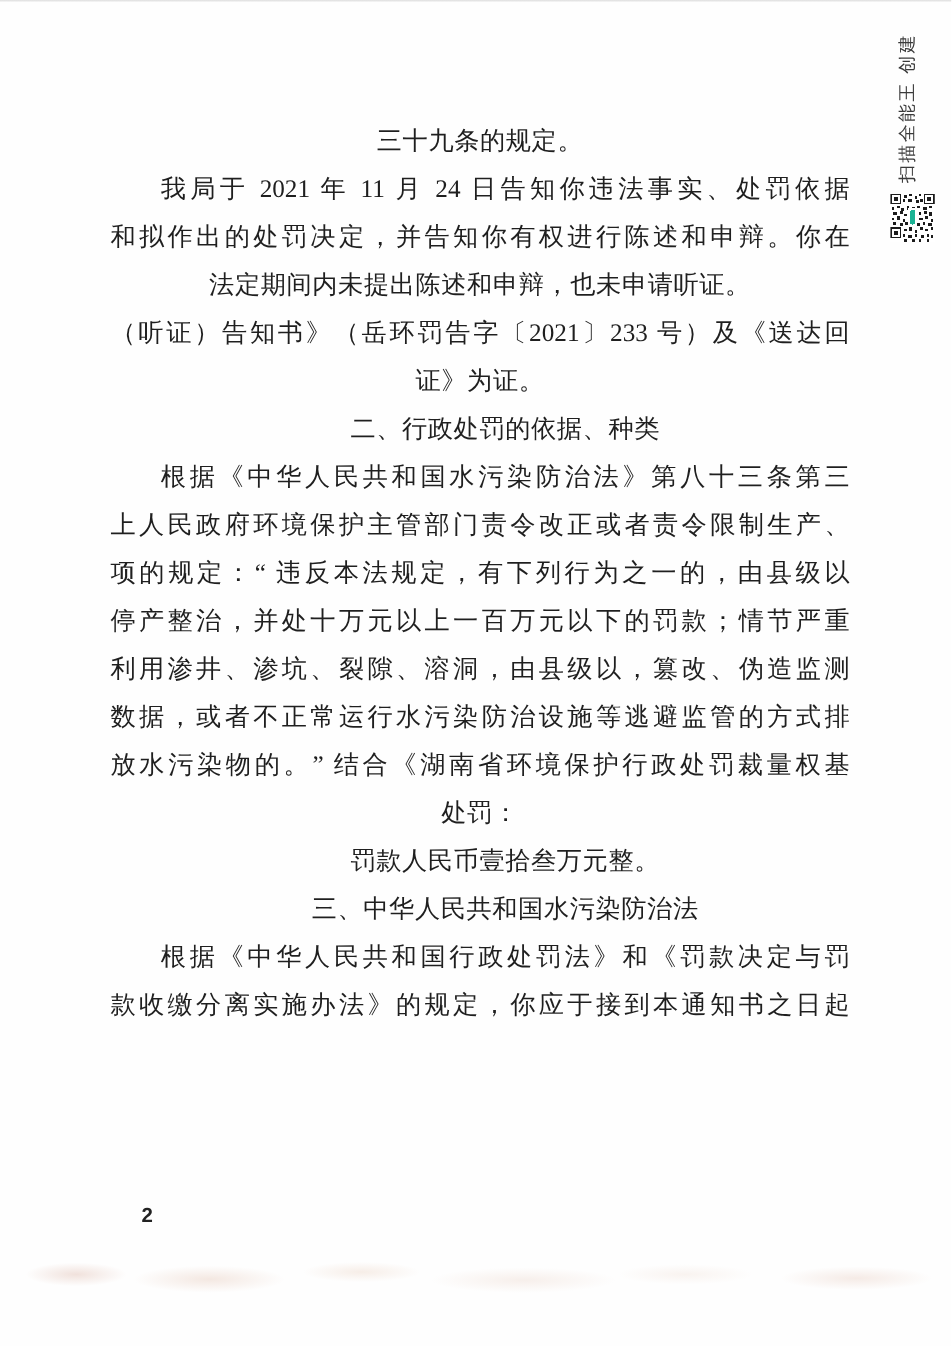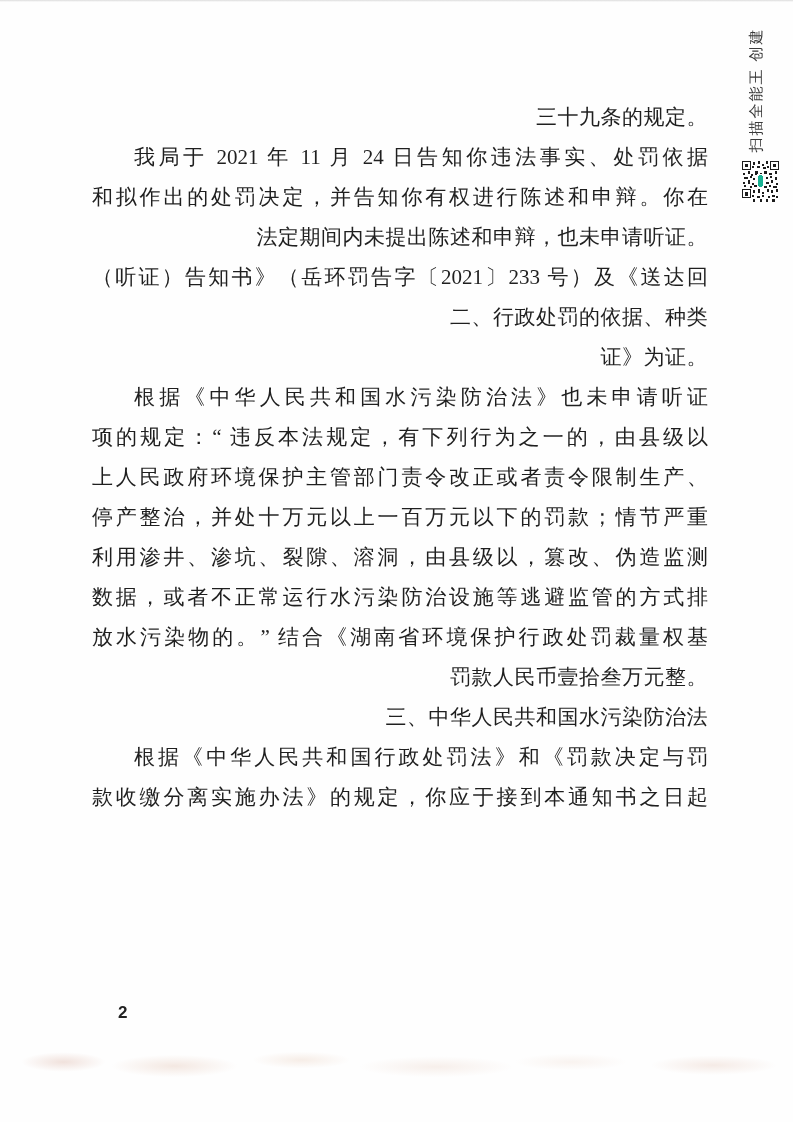--- a/index.html
+++ b/index.html
@@ -27,21 +27,21 @@
     left: 92px;
     top: 97px;
     width: 616px;
     color: #1f1f1f;
   }
   .doc-line {
     height: 40px;
     line-height: 40px;
     font-size: 21px;
     letter-spacing: 0.5px;
-    text-align: right;
+    text-align: center;
     overflow: visible;
     white-space: nowrap;
   }
   .doc-line.justify {
     white-space: normal;
     text-align: justify;
     text-align-last: justify;
     text-justify: inter-character;
     letter-spacing: 0;
   }
@@ -103,29 +103,30 @@
 <div class="page">
 
   <div class="scan-edge-top"></div>
 
   <div class="doc-body">
       <div class="doc-line">三十九条的规定。</div>
       <div class="doc-line indent justify">我局于 2021 年 11 月 24 日告知你违法事实、处罚依据</div>
       <div class="doc-line justify">和拟作出的处罚决定，并告知你有权进行陈述和申辩。你在</div>
       <div class="doc-line">法定期间内未提出陈述和申辩，也未申请听证。</div>
       <div class="doc-line justify">（听证）告知书》（岳环罚告字〔2021〕233 号）及《送达回</div>
+      <div class="doc-line">证》为证。</div>
       <div class="doc-line indent">二、行政处罚的依据、种类</div>
-      <div class="doc-line">证》为证。</div>
-      <div class="doc-line indent justify">根据《中华人民共和国水污染防治法》也未申请听证</div>
+      <div class="doc-line indent justify">根据《中华人民共和国水污染防治法》第八十三条第三</div>
+      <div class="doc-line justify">上人民政府环境保护主管部门责令改正或者责令限制生产、</div>
       <div class="doc-line justify">项的规定：“ 违反本法规定，有下列行为之一的，由县级以</div>
-      <div class="doc-line justify">上人民政府环境保护主管部门责令改正或者责令限制生产、</div>
       <div class="doc-line justify">停产整治，并处十万元以上一百万元以下的罚款；情节严重</div>
       <div class="doc-line justify">利用渗井、渗坑、裂隙、溶洞，由县级以，篡改、伪造监测</div>
       <div class="doc-line justify">数据，或者不正常运行水污染防治设施等逃避监管的方式排</div>
       <div class="doc-line justify">放水污染物的。” 结合《湖南省环境保护行政处罚裁量权基</div>
+      <div class="doc-line">处罚：</div>
       <div class="doc-line indent">罚款人民币壹拾叁万元整。</div>
       <div class="doc-line indent">三、中华人民共和国水污染防治法</div>
       <div class="doc-line indent justify">根据《中华人民共和国行政处罚法》和《罚款决定与罚</div>
       <div class="doc-line justify">款收缴分离实施办法》的规定，你应于接到本通知书之日起</div>
     </div>
 
   <div class="page-number">2</div>
 
   <div class="scanner-credit">扫描全能王 创建</div>
 

